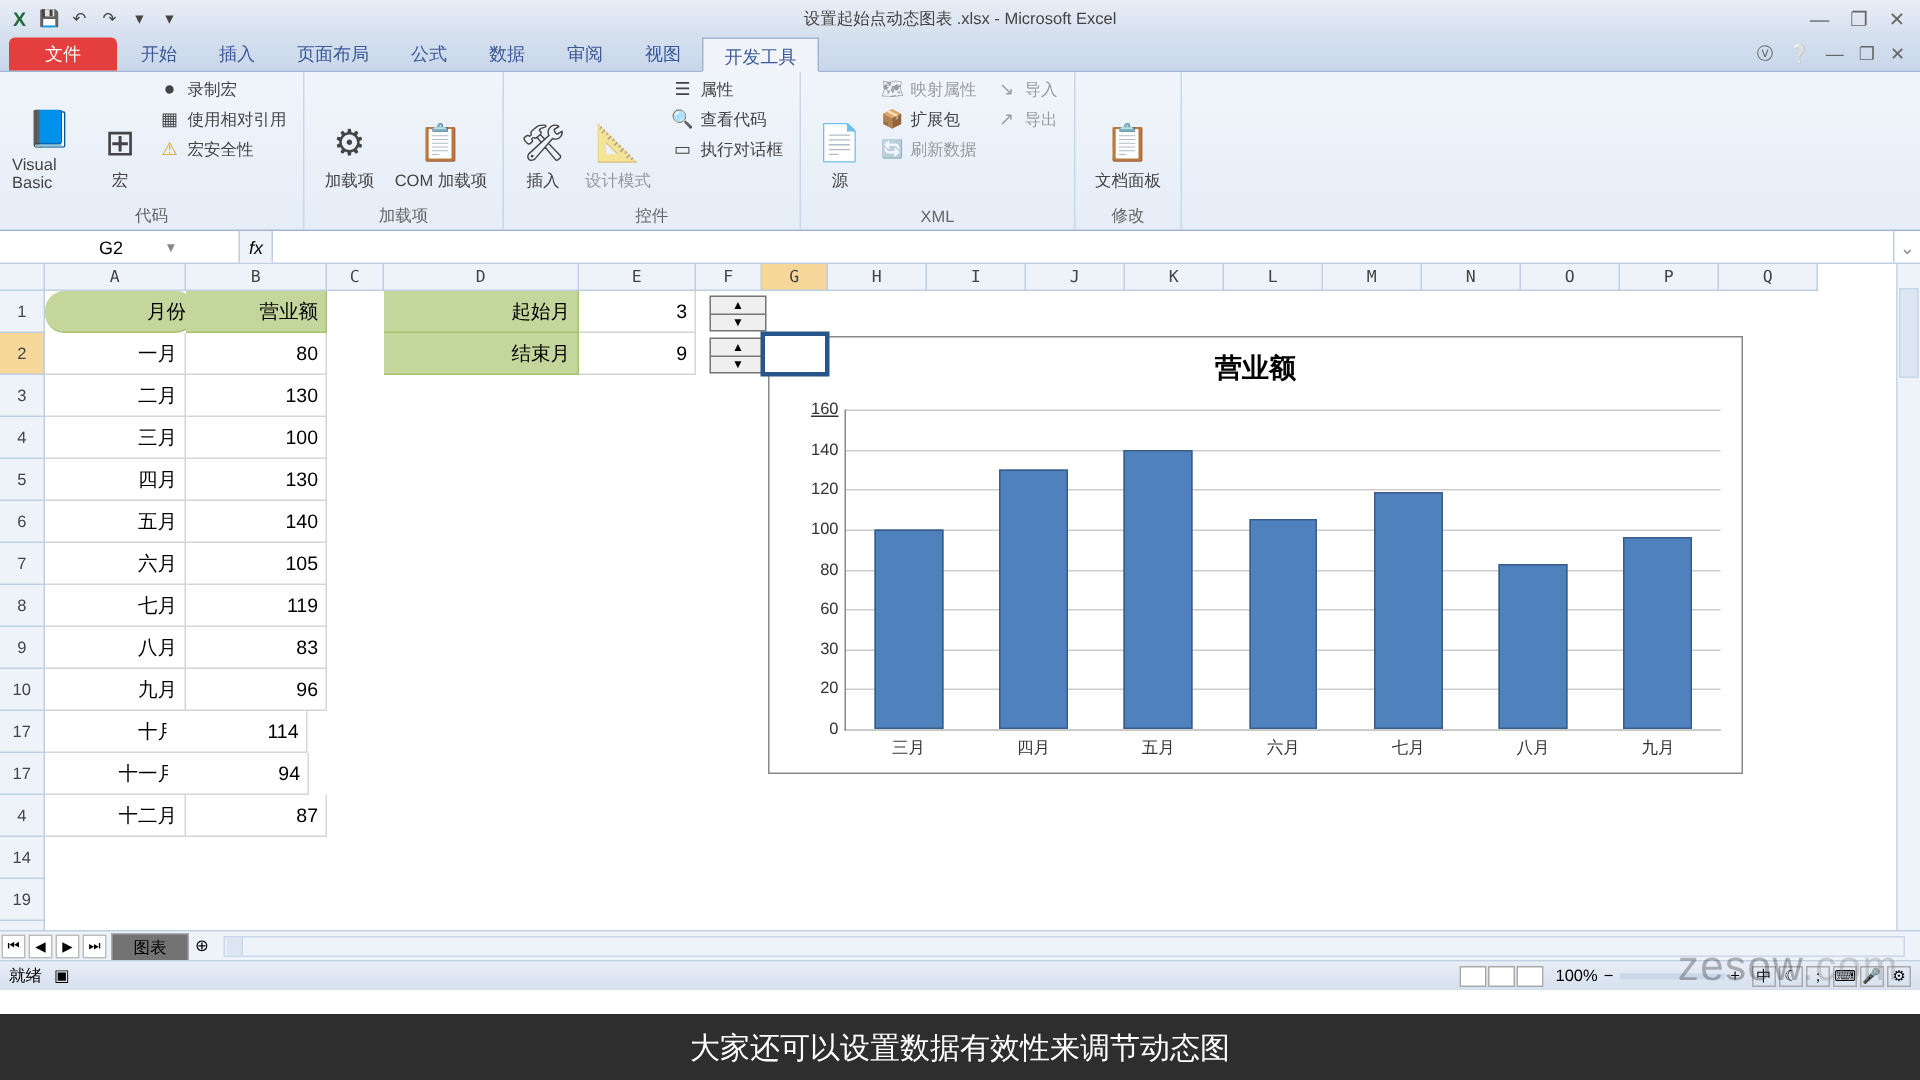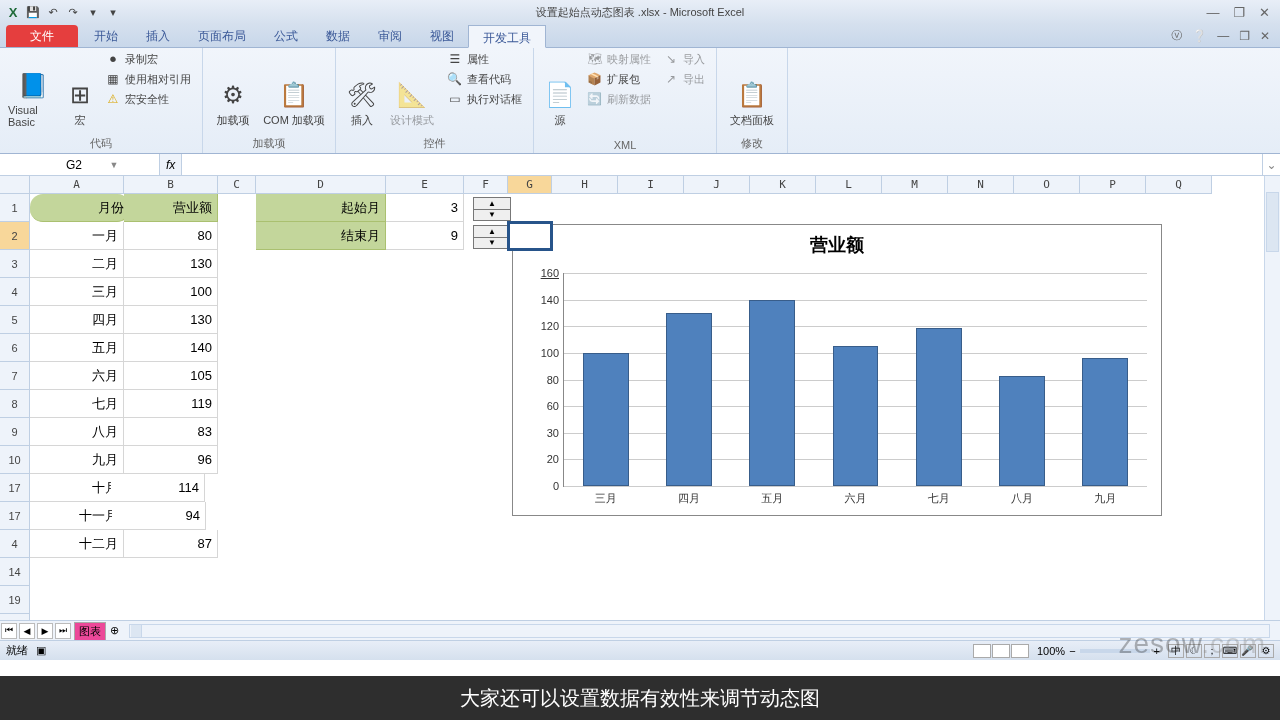--- a/index.html
+++ b/index.html
@@ -69,21 +69,21 @@
 .bar { position: absolute; bottom: 0; background: #4f81bd; border: 1px solid #385d8a; }
 .xlabel { position: absolute; top: 100%; margin-top: 5px; font-size: 11px; transform: translateX(-50%); color: #333; }
 
 
 .cross-cursor { position: absolute; font-size: 15px; color: #000; pointer-events: none; }
 
 
 .sheet-tab-row { height: 20px; background: #eef3fa; border-top: 1px solid #bfcfe3; display: flex; align-items: center; font-size: 11px; }
 .nav-btns { display: flex; }
 .nav-btns span { width: 16px; height: 16px; border: 1px solid #bbb; margin: 0 1px; display: flex; align-items: center; justify-content: center; font-size: 9px; background: #fff; }
-.sheet-tab { padding: 1px 4px; border: 1px solid #aaa; background: #ec4899; margin-left: 2px; border-bottom: none; }
+.sheet-tab { padding: 1px 14px; border: 1px solid #aaa; background: #737373; margin-left: 2px; border-bottom: none; }
 .hscroll { flex: 1; margin: 0 10px; height: 14px; background: #eef3fa; border: 1px solid #c8d7ea; position: relative; }
 .hscroll::before { content:''; position:absolute; left:1px; width:10px; top:0; bottom:0; background:#dce6f2; border-right:1px solid #c8d7ea;}
 
 
 .status-bar { height: 20px; background: linear-gradient(#e8eef7,#d5e0ee); border-top: 1px solid #bfcfe3; display: flex; align-items: center; font-size: 11px; padding: 0 6px; gap: 8px; }
 .view-btns { margin-left: auto; display: flex; gap: 1px; }
 .view-btns span { width: 18px; height: 14px; border: 1px solid #aaa; background: #fff; }
 .zoom { display: flex; align-items: center; gap: 4px; }
 .zoom-track { width: 70px; height: 4px; background: #c8d7ea; position: relative; }
 .ime-row { display:flex; gap:2px; }

